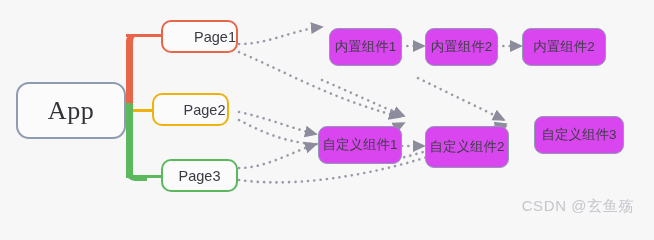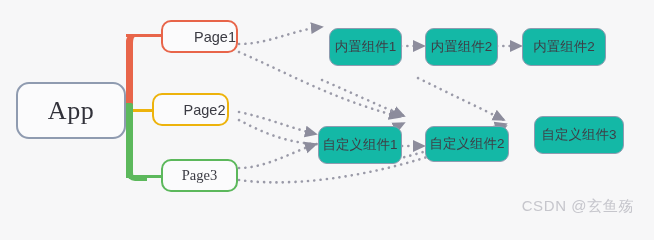--- a/index.html
+++ b/index.html
@@ -46,27 +46,27 @@
     letter-spacing: 0.5px;
     color: #32323a;
   }
   .node-page {
     border: 2.2px solid #cccccc;
     font-size: 14.5px;
     border-radius: 10px;
   }
   .node-page.red    { border-color: #e8654a; justify-content: flex-end; }
   .node-page.yellow { border-color: #edb30c; }
-  .node-page.green  { border-color: #5cb85c; font-family: Liberation Serif, serif; }
+  .node-page.green  { border-color: #5cb85c; }
   .node-comp {
     border: 1.6px solid #8f9bb0;
     border-radius: 9px;
     font-size: 13.5px;
     color: #3e3e46;
-    background: #14b8a6;
+    background: #d946ef;
   }
   .watermark {
     position: absolute;
     right: 20px;
     bottom: 4px;
     font-size: 15px;
     color: #c6c6cc;
     letter-spacing: 0.6px;
     z-index: 4;
     user-select: none;
@@ -158,21 +158,21 @@
   </div>
 
   <div class="node node-comp" style="left:522px; top:28px; width:84px; height:38px;">
     <span>内置组件2</span>
   </div>
 
   <div class="node node-comp" style="left:318px; top:126px; width:84px; height:38px;align-items:center;">
     <span>自定义组件1</span>
   </div>
 
-  <div class="node node-comp" style="left:425px; top:126px; width:84px; height:36px;justify-content:center;">
+  <div class="node node-comp" style="left:425px; top:126px; width:84px; height:42px;justify-content:center;">
     <span>自定义组件2</span>
   </div>
 
   <div class="node node-comp" style="left:534px; top:116px; width:90px; height:38px;">
     <span>自定义组件3</span>
   </div>
 
   <div class="watermark">CSDN @玄鱼殇</div>
 
 </div>

